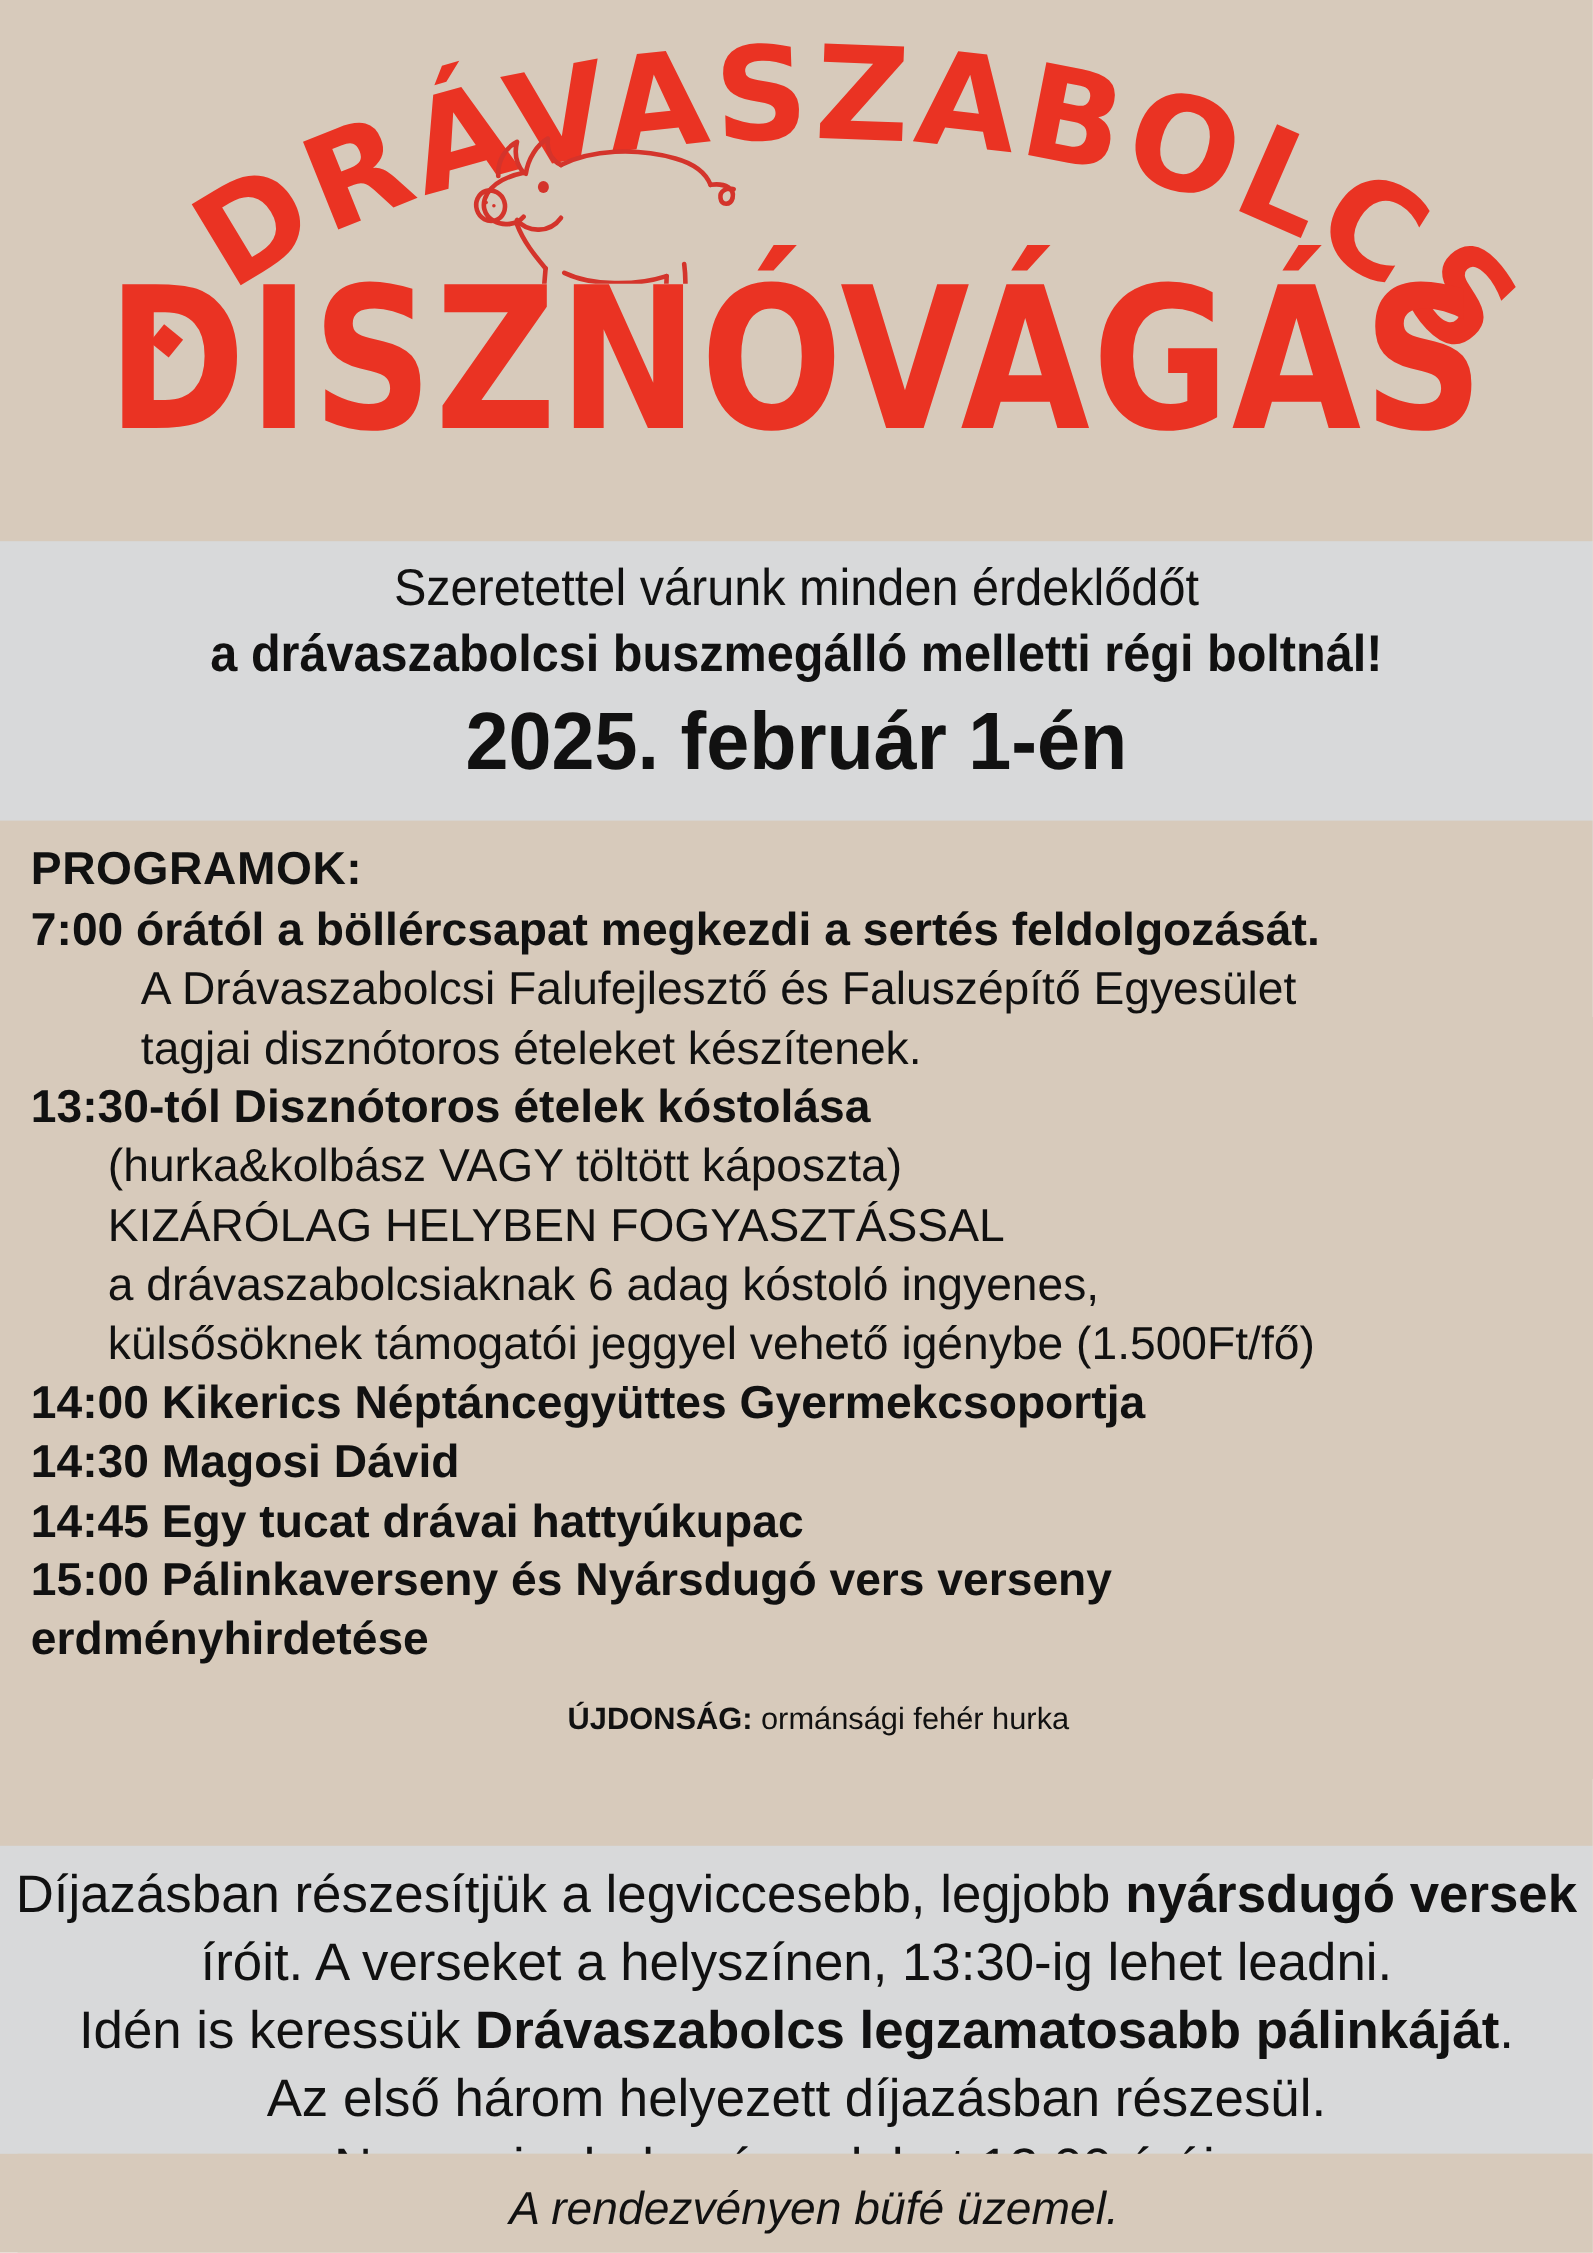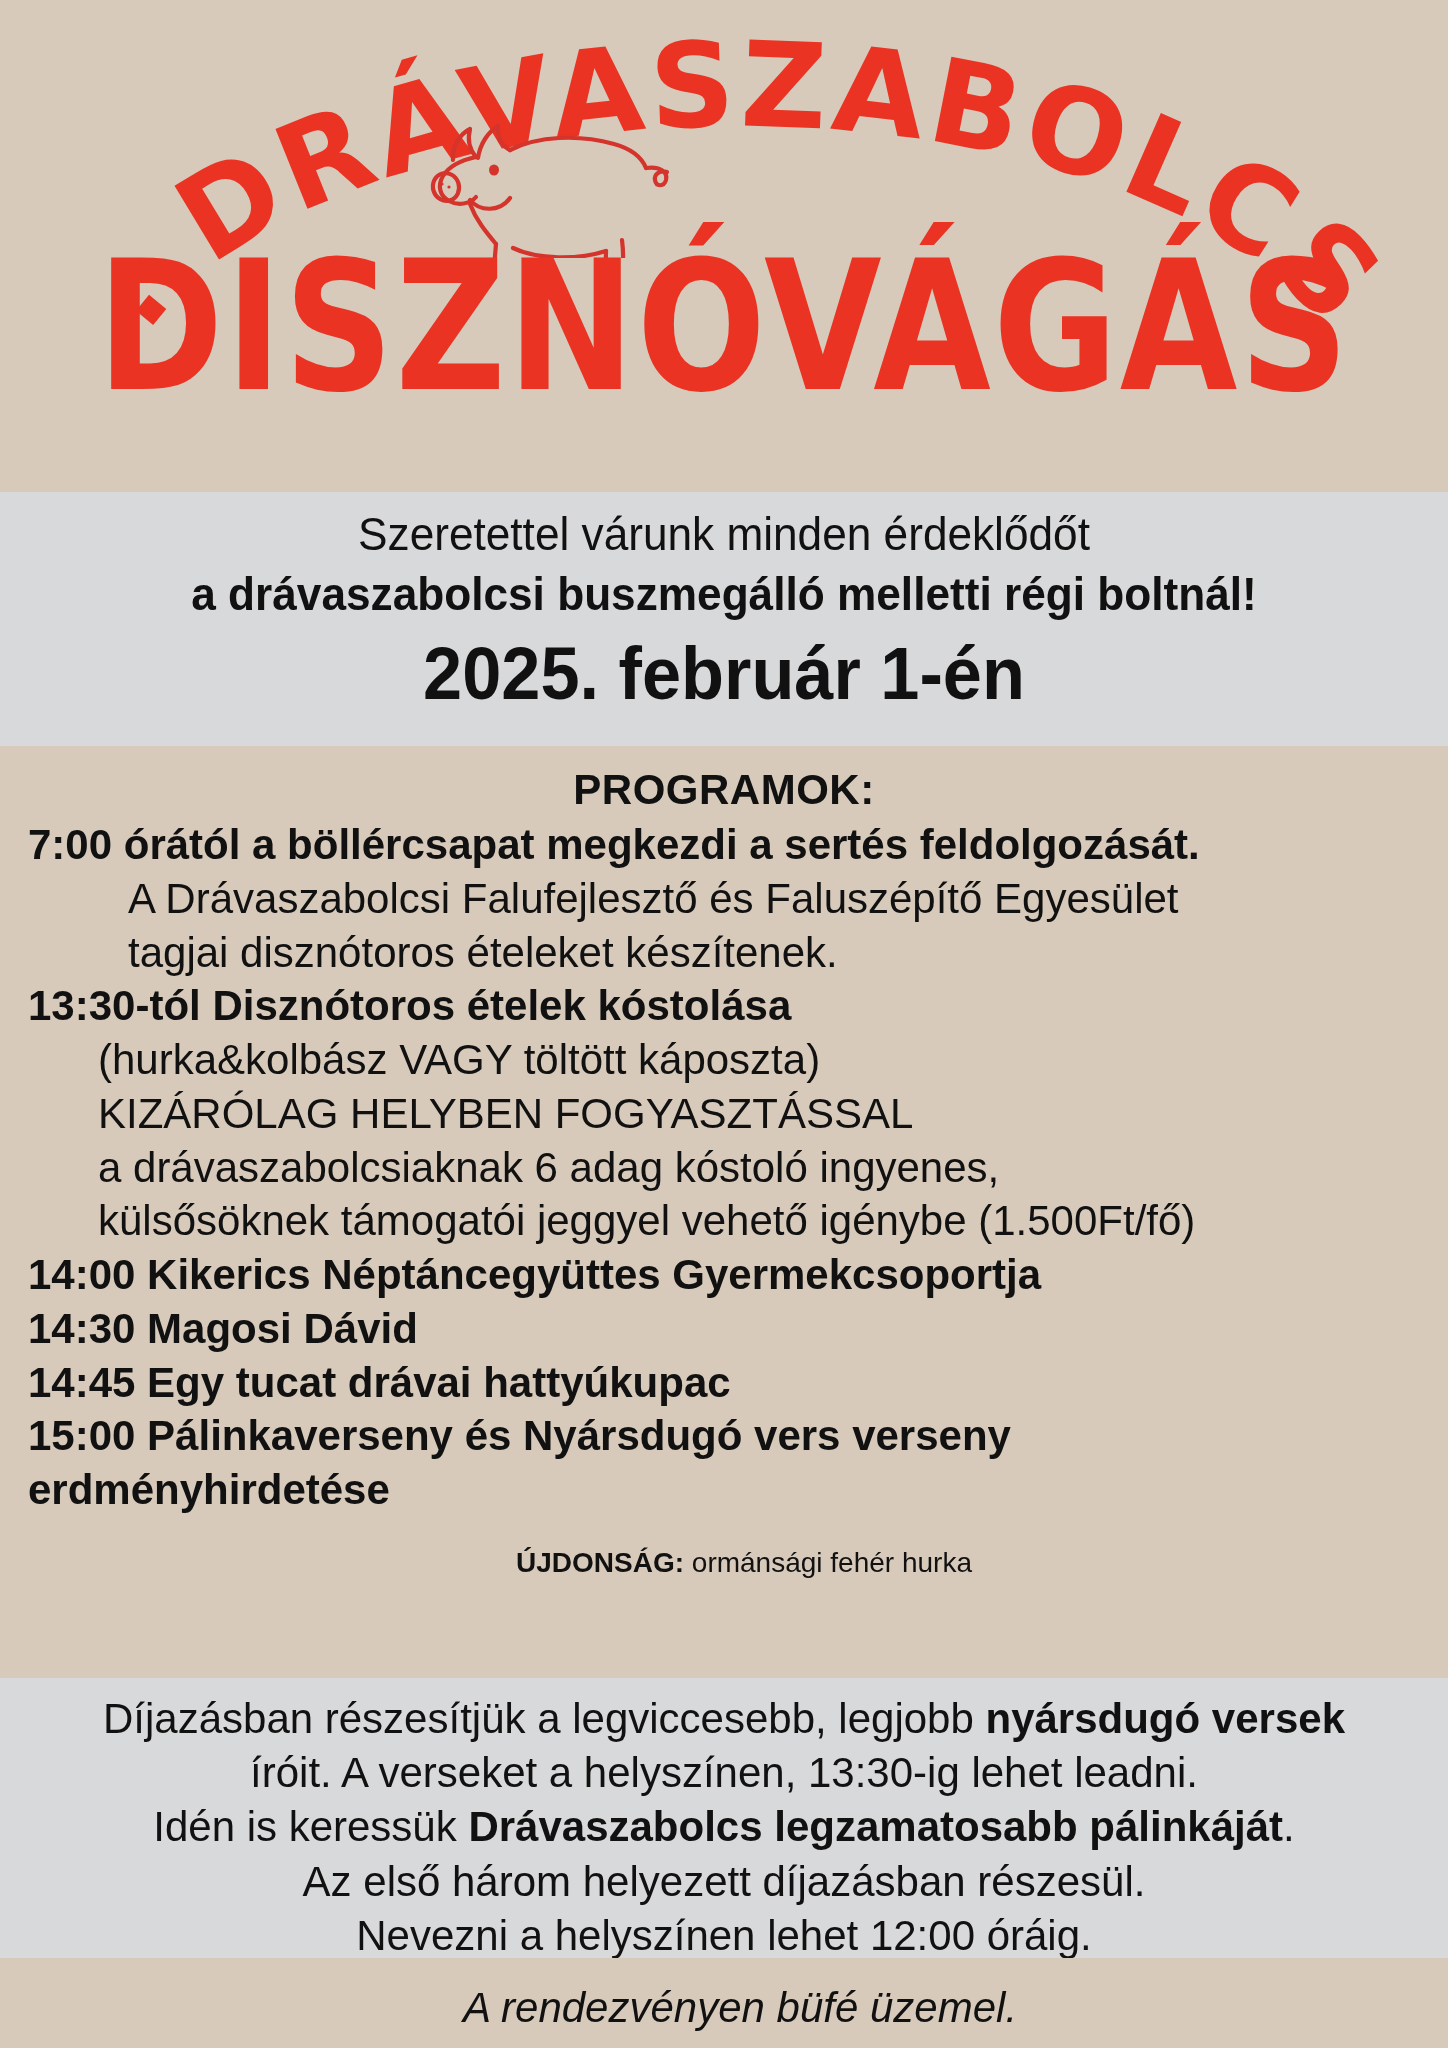--- a/index.html
+++ b/index.html
@@ -104,21 +104,21 @@
   }
 
   
   #program-band {
     top: 746px;
     height: 932px;
     padding: 20px 28px 0 28px;
     color: #111111;
   }
   .program-heading {
-    text-align: center;
+    text-align: left;
     font-size: 42px;
     font-weight: bold;
     letter-spacing: 0.5px;
     margin-bottom: 4px;
   }
   .prog-line {
     font-size: 42px;
     line-height: 1.28;
     white-space: nowrap;
   }
@@ -136,21 +136,21 @@
 
   
   #awards-band {
     top: 1678px;
     height: 280px;
     padding-top: 14px;
     text-align: center;
     color: #111111;
   }
   .award-line {
-    font-size: 42px;
+    font-size: 48px;
     line-height: 1.29;
     white-space: nowrap;
   }
   .award-line b { font-weight: bold; }
 
   
   #footer-band {
     top: 1958px;
     height: 90px;
     text-align: center;

